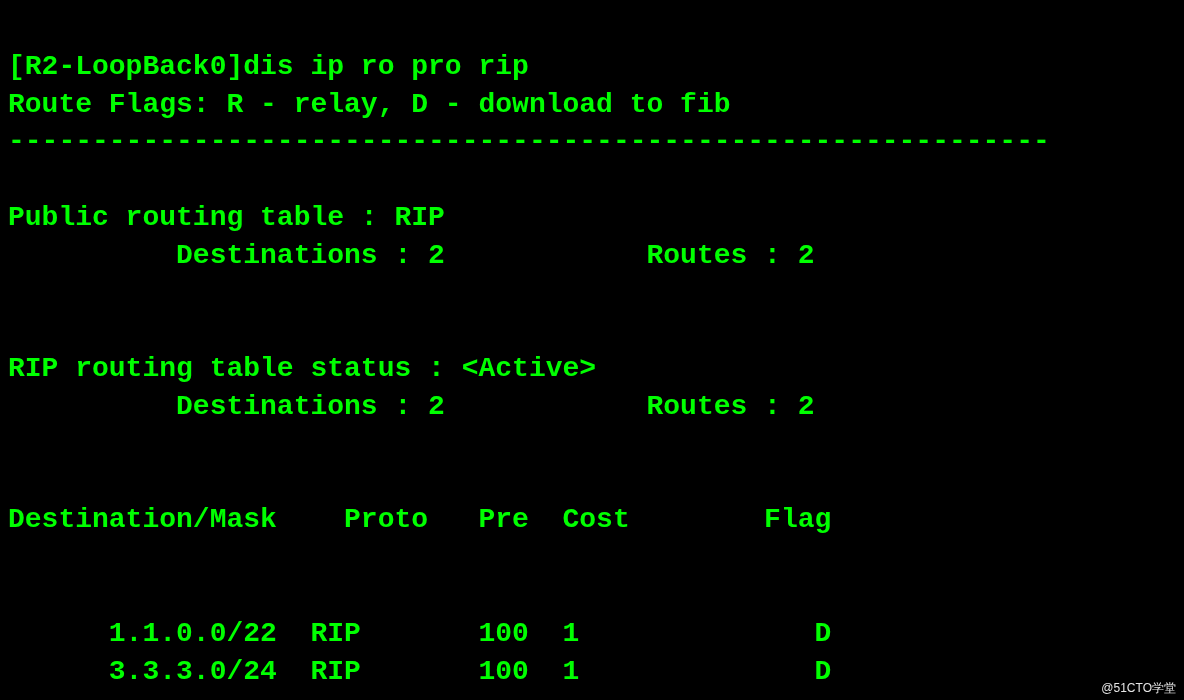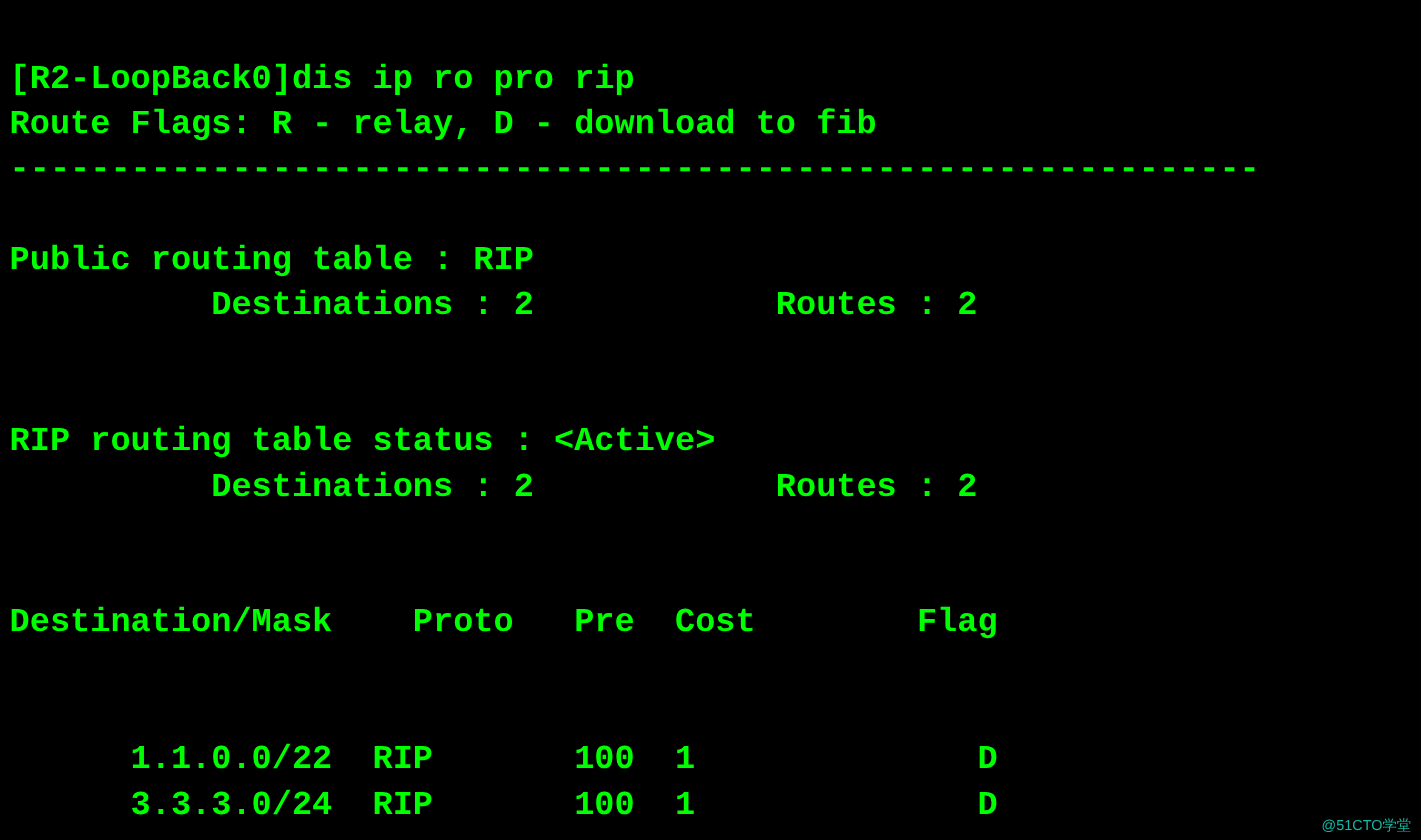--- a/index.html
+++ b/index.html
@@ -28,21 +28,21 @@
     .line {
       display: block;
       font-family: Liberation Mono, monospace;
     }
 
     .watermark {
       position: fixed;
       bottom: 4px;
       right: 8px;
       font-size: 12px;
-      color: #14b8a6;
+      color: #e5e5e5;
       font-family: Arial, sans-serif;
       font-weight: normal;
     }
   </style>
 </head>
 <body>
 
 <div class="terminal">
 <span class="line">[R2-LoopBack0]dis ip ro pro rip</span><span class="line">Route Flags: R - relay, D - download to fib</span><span class="line">--------------------------------------------------------------</span><span class="line">&nbsp;</span><span class="line">Public routing table : RIP</span><span class="line">          Destinations : 2            Routes : 2</span><span class="line">&nbsp;</span><span class="line">&nbsp;</span><span class="line">RIP routing table status : &lt;Active&gt;</span><span class="line">          Destinations : 2            Routes : 2</span><span class="line">&nbsp;</span><span class="line">&nbsp;</span><span class="line">Destination/Mask    Proto   Pre  Cost        Flag</span><span class="line">&nbsp;</span><span class="line">&nbsp;</span><span class="line">      1.1.0.0/22  RIP       100  1              D</span><span class="line">      3.3.3.0/24  RIP       100  1              D</span></div>
 

